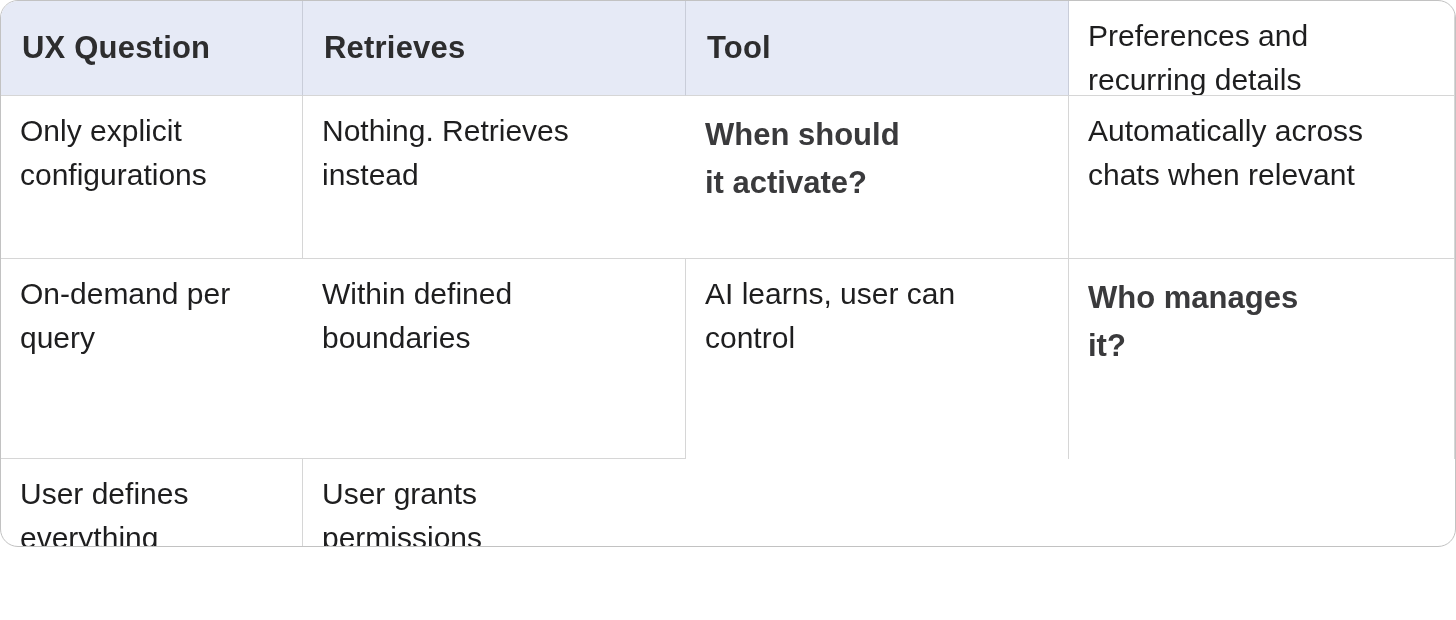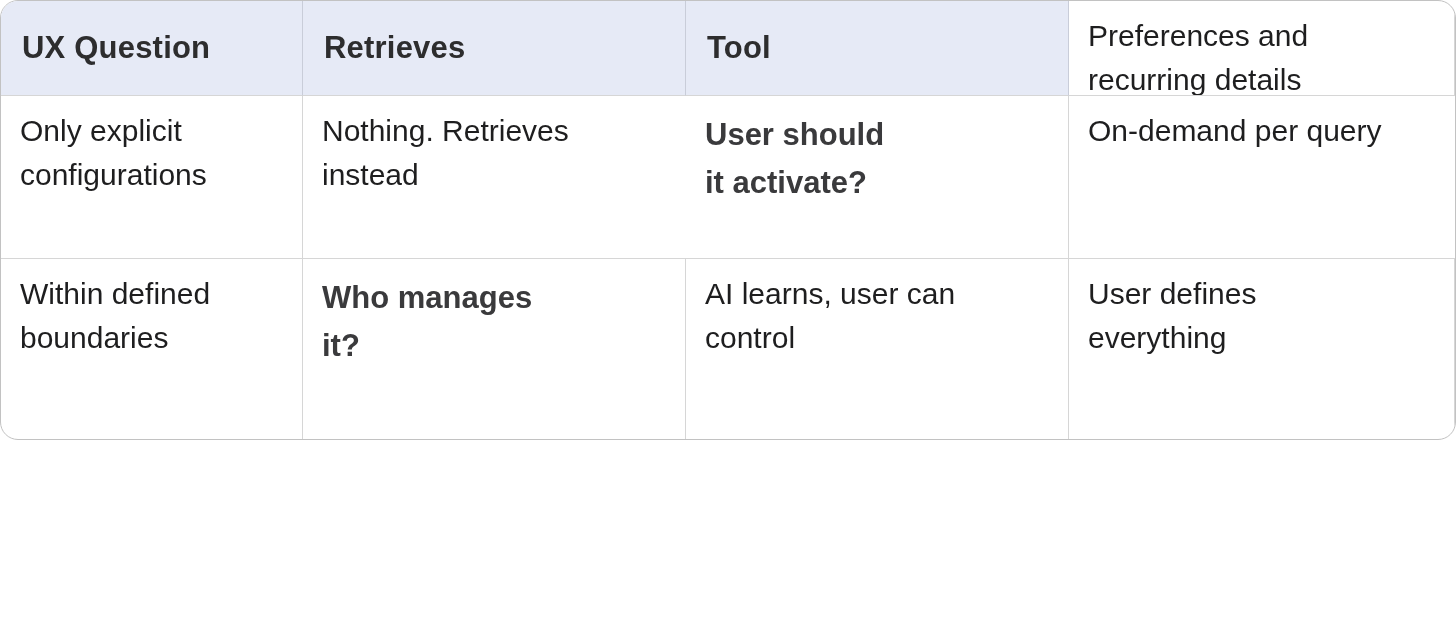--- a/index.html
+++ b/index.html
@@ -13,21 +13,21 @@
     --page-bg: #ffffff;
   }
   * { margin: 0; padding: 0; box-sizing: border-box; }
   html, body {
     width: 1456px; height: 620px;
     background: var(--page-bg);
     font-family: "Liberation Sans", "DejaVu Sans", sans-serif;
     overflow: hidden;
   }
   .table-wrap {
-    width: 1456px; height: 440px;
+    width: 1456px; height: 547px;
     border: 1px solid var(--outer-border);
     border-radius: 18px;
     overflow: hidden;
     display: grid;
     grid-template-columns: 302px 383px 383px 1fr;
     grid-template-rows: 95px 163px 200px 1fr;
     background: #ffffff;
   }
   .cell {
     border-right: 1px solid var(--grid-border);
@@ -74,26 +74,30 @@
   <div class="head">Tool</div>
 
   <div class="cell answer">Preferences and
 recurring details
 captured implicitly</div>
   <div class="cell answer">Only explicit
 configurations</div>
   <div class="cell answer last-col">Nothing. Retrieves
 instead</div>
 
-  <div class="cell question">User should
+  <div class="cell question">When should
 it activate?</div>
+  <div class="cell answer">Automatically across
+chats when relevant</div>
   <div class="cell answer last-col">On-demand per query</div>
   <div class="cell answer">Within defined
 boundaries</div>
 
+  <div class="cell answer last-row">AI learns, user can
+control</div>
   <div class="cell question last-row">Who manages
 it?</div>
-  <div class="cell answer last-row">AI learns, user can
-control</div>
   <div class="cell answer last-row">User defines
 everything</div>
+  <div class="cell answer last-row last-col">User grants
+permissions</div>
 
 </div>
 
 </body></html>

